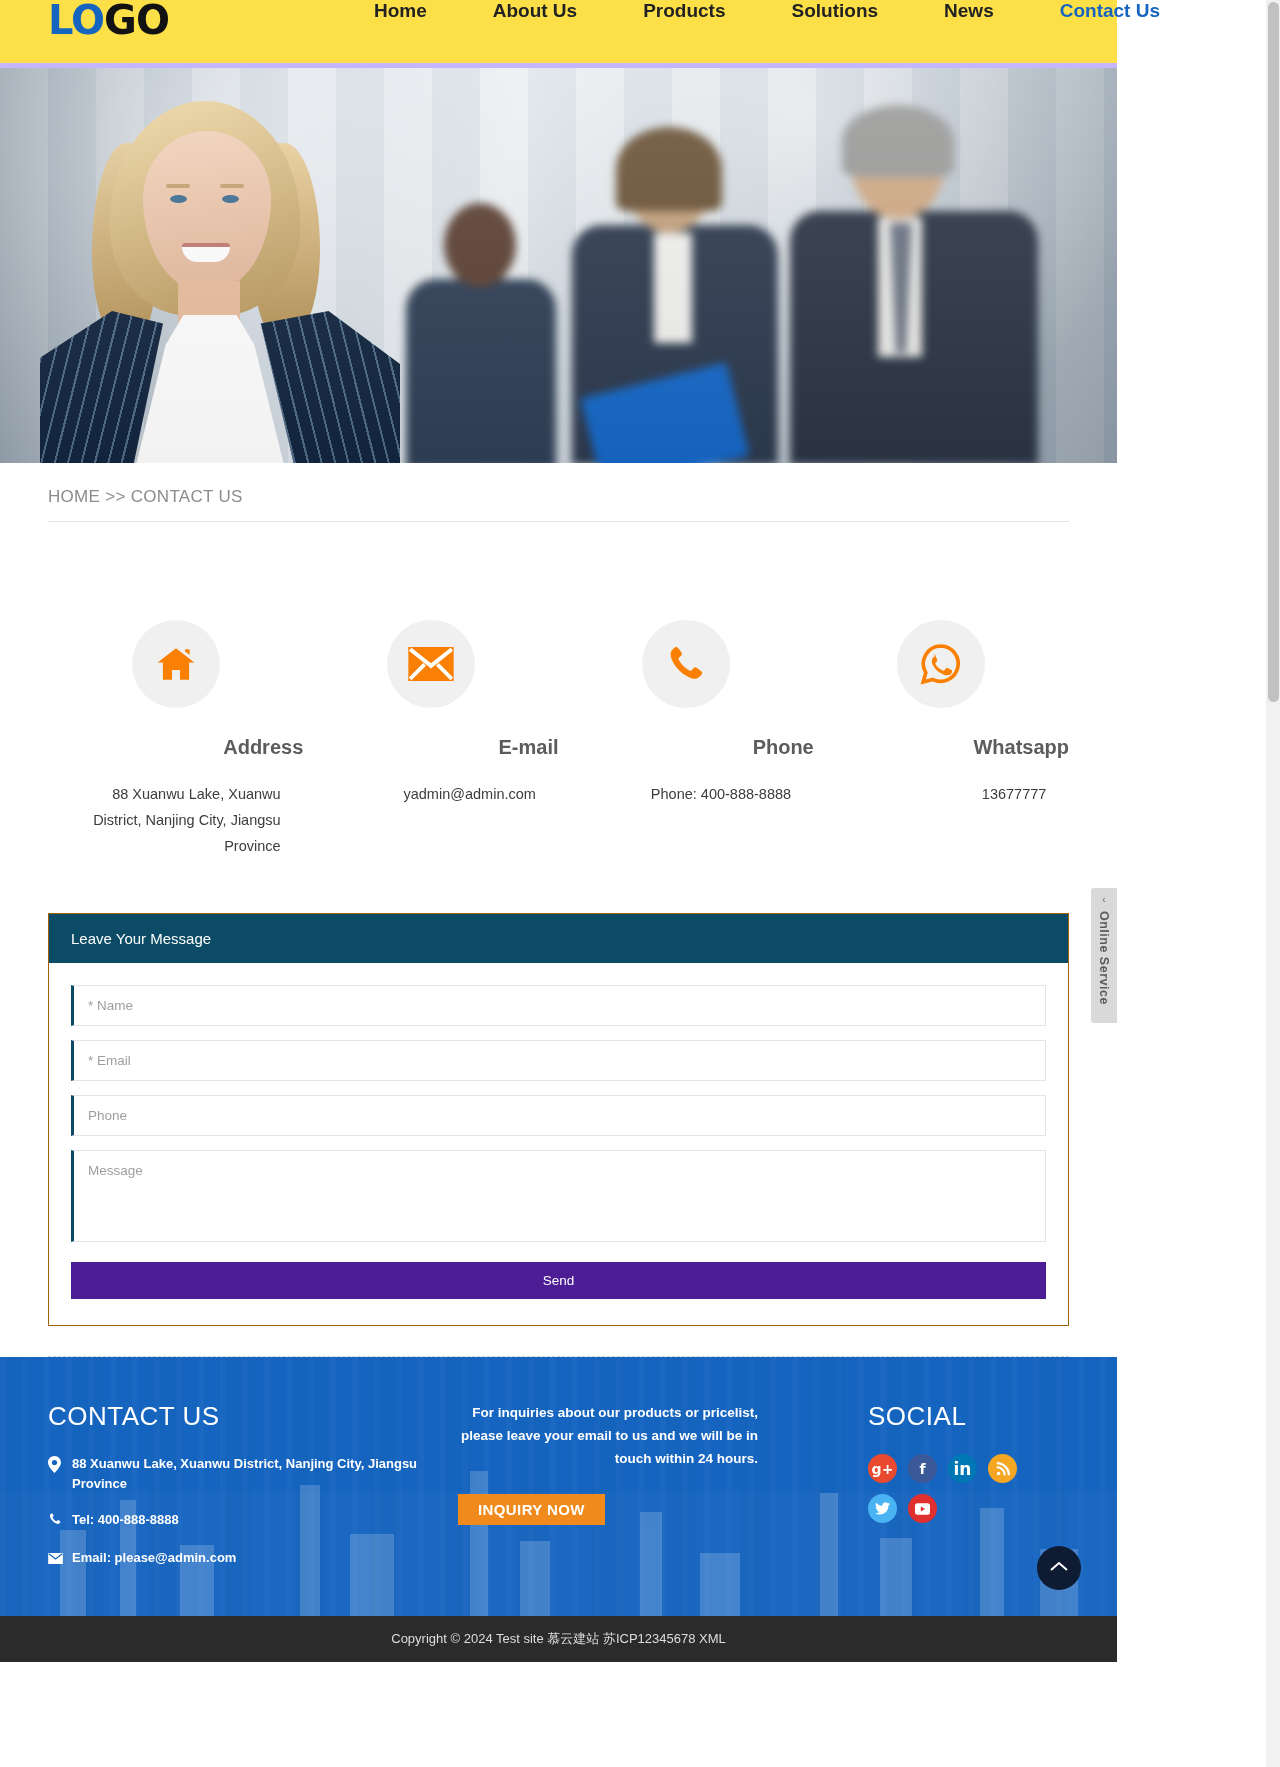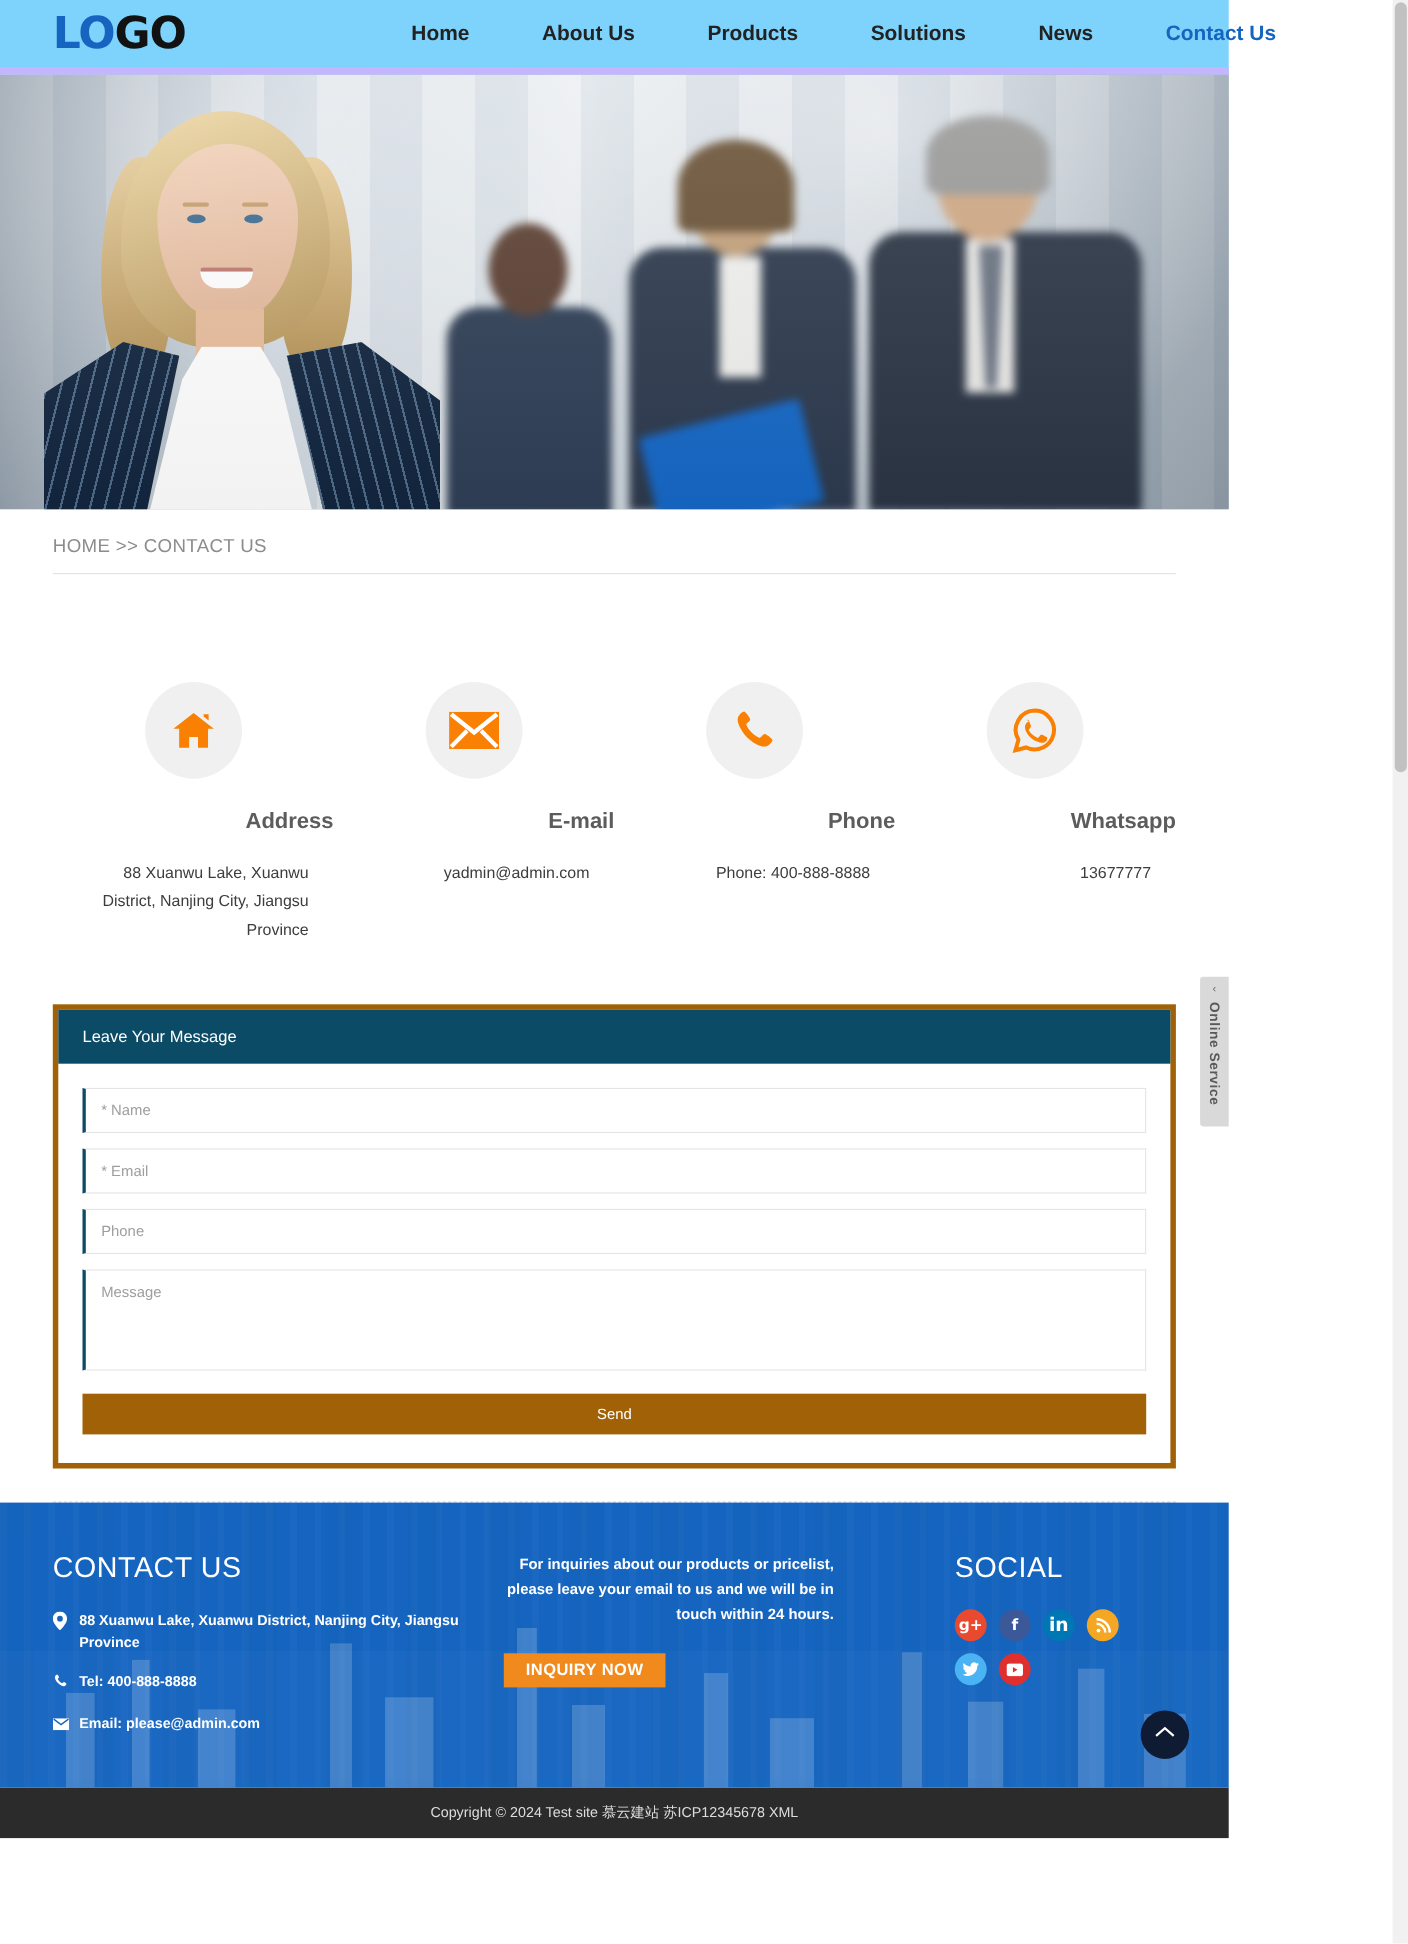--- a/index.html
+++ b/index.html
@@ -10,25 +10,25 @@
     position: relative;
     width: 1280px;
     min-height: 1767px;
     overflow-x: hidden;
   }
   .page { width: 1117px; position: relative; background:#fff; }
 
   
   .header {
     height: 68px;
-    background: #7dd3fc;
+    background: #fde047;
     display: flex;
-    align-items: center;
+    align-items: flex-start;
     position: relative;
-    border-bottom: 7px solid #c4b5fd;
+    border-bottom: 5px solid #c4b5fd;
   }
   .logo {
     margin-left: 48px;
     font-family: "DejaVu Sans", sans-serif;
     font-size: 40px;
     font-weight: 900;
     letter-spacing: -1px;
     line-height: 1;
     display:flex;
   }
@@ -188,21 +188,21 @@
     font-size: 14.5px;
     color: #3d3d3d;
     line-height: 26px;
     max-width: 210px;
     margin: 0 auto;
   }
 
   
   .formwrap { padding: 54px 48px 0 48px; }
   .formbox {
-    border: 5px solid #a16207;
+    border: 1px solid #a16207;
     background:#fff;
   }
   .formhead {
     background: #0b4b66;
     color: #ffffff;
     font-size: 15px;
     padding: 16px 22px;
   }
   .formbody { padding: 22px 22px 26px 22px; }
   .field {
@@ -214,21 +214,21 @@
     color: #555;
     padding: 12px 14px;
     margin-bottom: 14px;
     outline: none;
     background:#fff;
   }
   .field::placeholder { color:#9e9e9e; }
   textarea.field { height: 92px; resize: none; margin-bottom: 16px; }
   .sendbtn {
     width: 100%;
-    background: #a16207;
+    background: #4c1d95;
     border: none;
     color: #fff;
     font-family: "Liberation Sans", sans-serif;
     font-size: 13.5px;
     padding: 11px 0;
     cursor: pointer;
   }
   .dashdiv {
     margin: 30px 48px 0 48px;
     border-top: 1px dashed #cfcfcf;

